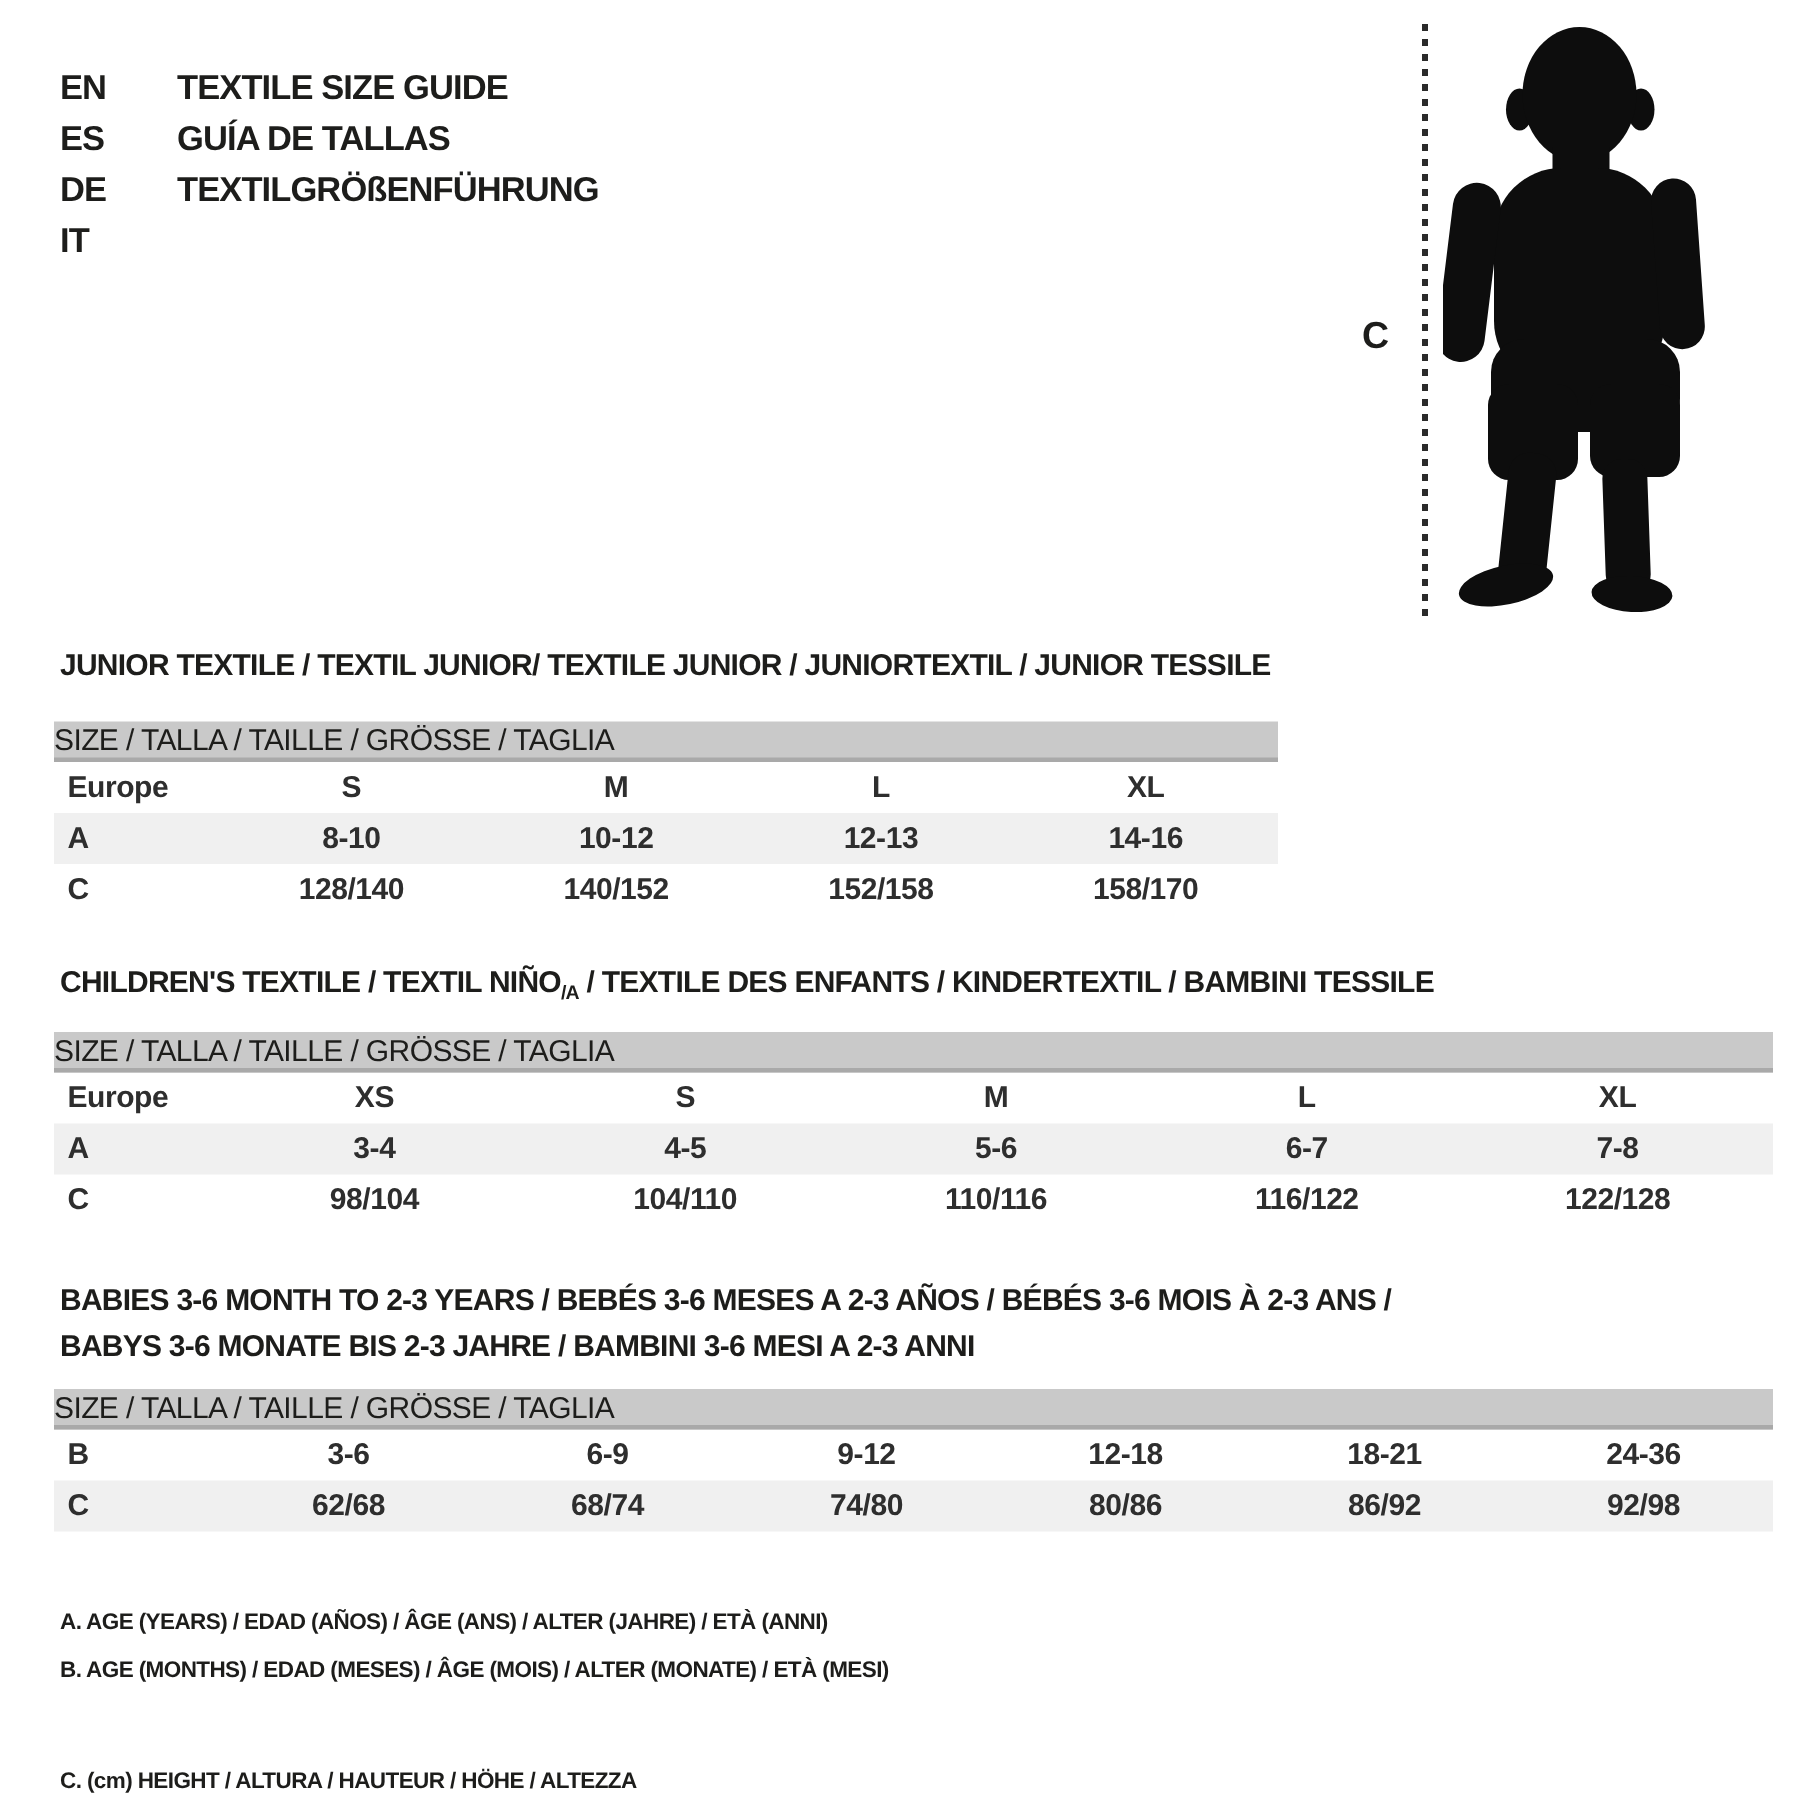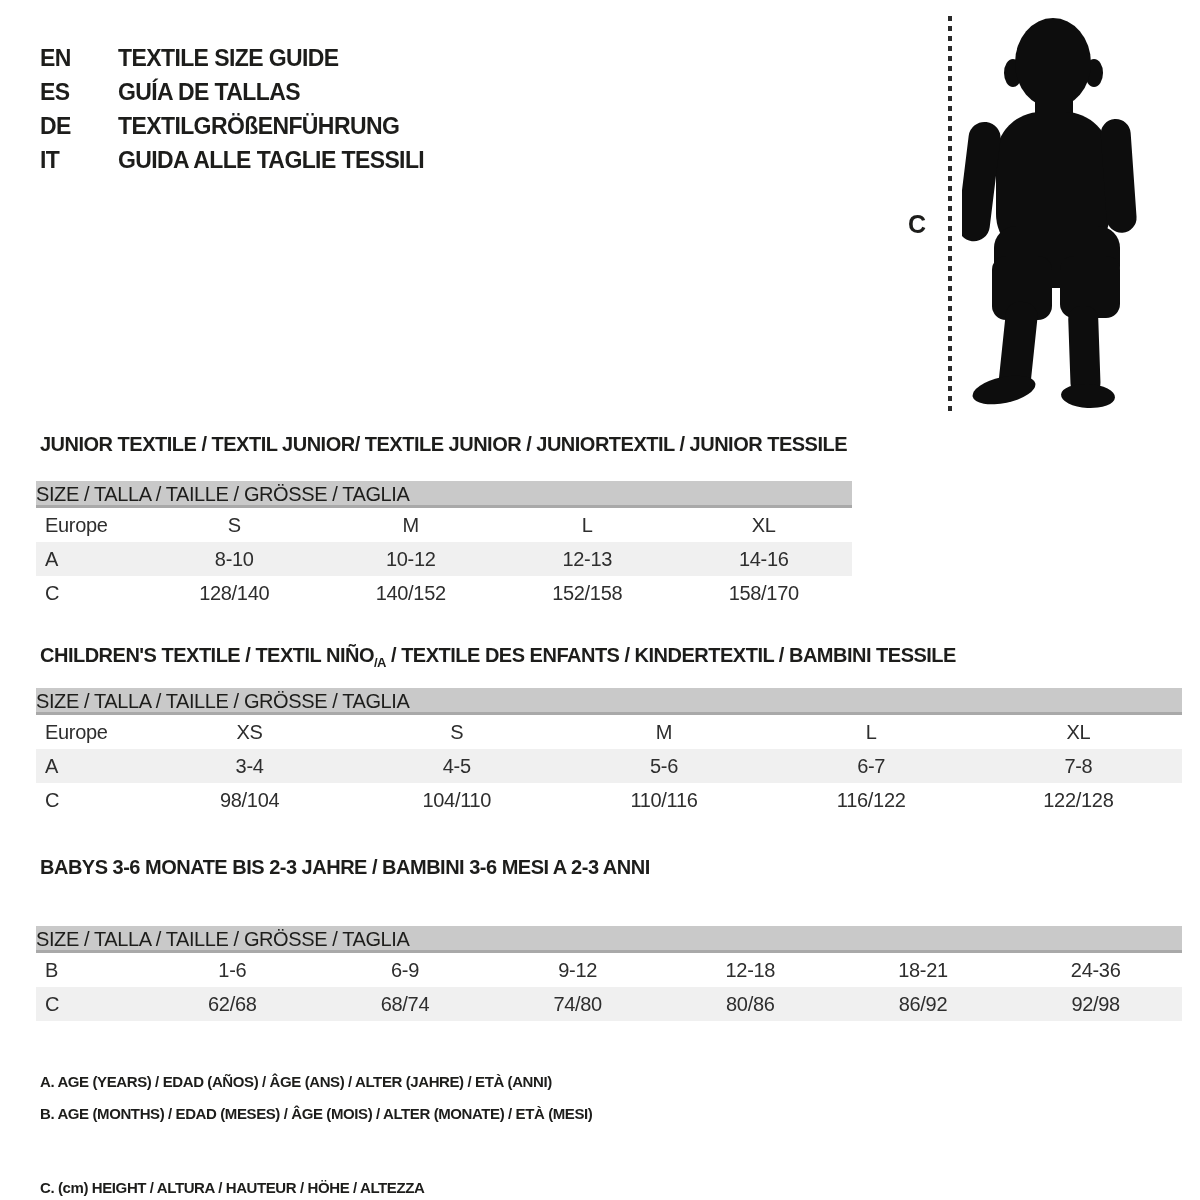--- a/index.html
+++ b/index.html
@@ -41,21 +41,21 @@
   #children-table { top:688px; width:1146px; }
   #babies-table   { top:926px; width:1146px; }
 
   .bar {
     height:27px; background:#c9c9c9; border-bottom:3px solid #a9a9a9;
     font-size:20px; line-height:27px; 
     letter-spacing:-0.4px; color:#1d1d1b; box-sizing:border-box;
   }
   .trow {
     display:grid; align-items:center; height:34px;
-    font-size:20px; letter-spacing:-0.3px; color:#2e2e2e;
+    font-size:20px; letter-spacing:-0.3px; color:#2e2e2e;font-weight:bold;
   }
   .trow .lbl { padding-left:9px; text-align:left; }
   .trow .val { text-align:center; }
   .alt  { background:#f0f0f0; }
   .cols4 { grid-template-columns:110px repeat(4,1fr); }
   .cols5 { grid-template-columns:110px repeat(5,1fr); }
   .cols6 { grid-template-columns:110px repeat(6,1fr); }
 
   
   .legend-line {
@@ -77,21 +77,20 @@
   <div class="lang-row">
     <span class="lang-code">ES</span>
     <span class="lang-title">GUÍA DE TALLAS</span>
   </div>
   <div class="lang-row">
     <span class="lang-code">DE</span>
     <span class="lang-title">TEXTILGRÖßENFÜHRUNG</span>
   </div>
   <div class="lang-row">
     <span class="lang-code">IT</span>
-    <span class="lang-title">GUIDA ALLE TAGLIE TESSILI</span>
   </div>
 </div>
 
 <div class="abs dash-line"></div>
 <div class="abs c-label">C</div>
 
 <svg class="abs toddler-svg" width="176" height="402" viewBox="0 0 176 402" aria-hidden="true">
   <g fill="#0d0d0d">
 
     <ellipse cx="51" cy="59" rx="9" ry="14"></ellipse>
@@ -175,28 +174,29 @@
     <span class="lbl">C</span>
     <span class="val">98/104</span>
     <span class="val">104/110</span>
     <span class="val">110/116</span>
     <span class="val">116/122</span>
     <span class="val">122/128</span>
   </div>
 </div>
 
 <div class="abs section-title" id="babies-title">
+  <div>BABIES 3-6 MONTH TO 2-3 YEARS / BEBÉS 3-6 MESES A 2-3 AÑOS / BÉBÉS 3-6 MOIS À 2-3 ANS /</div>
   <div>BABYS 3-6 MONATE BIS 2-3 JAHRE / BAMBINI 3-6 MESI A 2-3 ANNI</div>
 </div>
 
 <div class="abs size-table" id="babies-table">
   <div class="bar">SIZE / TALLA / TAILLE / GRÖSSE / TAGLIA</div>
   <div class="trow cols6">
     <span class="lbl">B</span>
-    <span class="val">1-6</span>
+    <span class="val">3-6</span>
     <span class="val">6-9</span>
     <span class="val">9-12</span>
     <span class="val">12-18</span>
     <span class="val">18-21</span>
     <span class="val">24-36</span>
   </div>
   <div class="trow cols6 alt">
     <span class="lbl">C</span>
     <span class="val">62/68</span>
     <span class="val">68/74</span>

